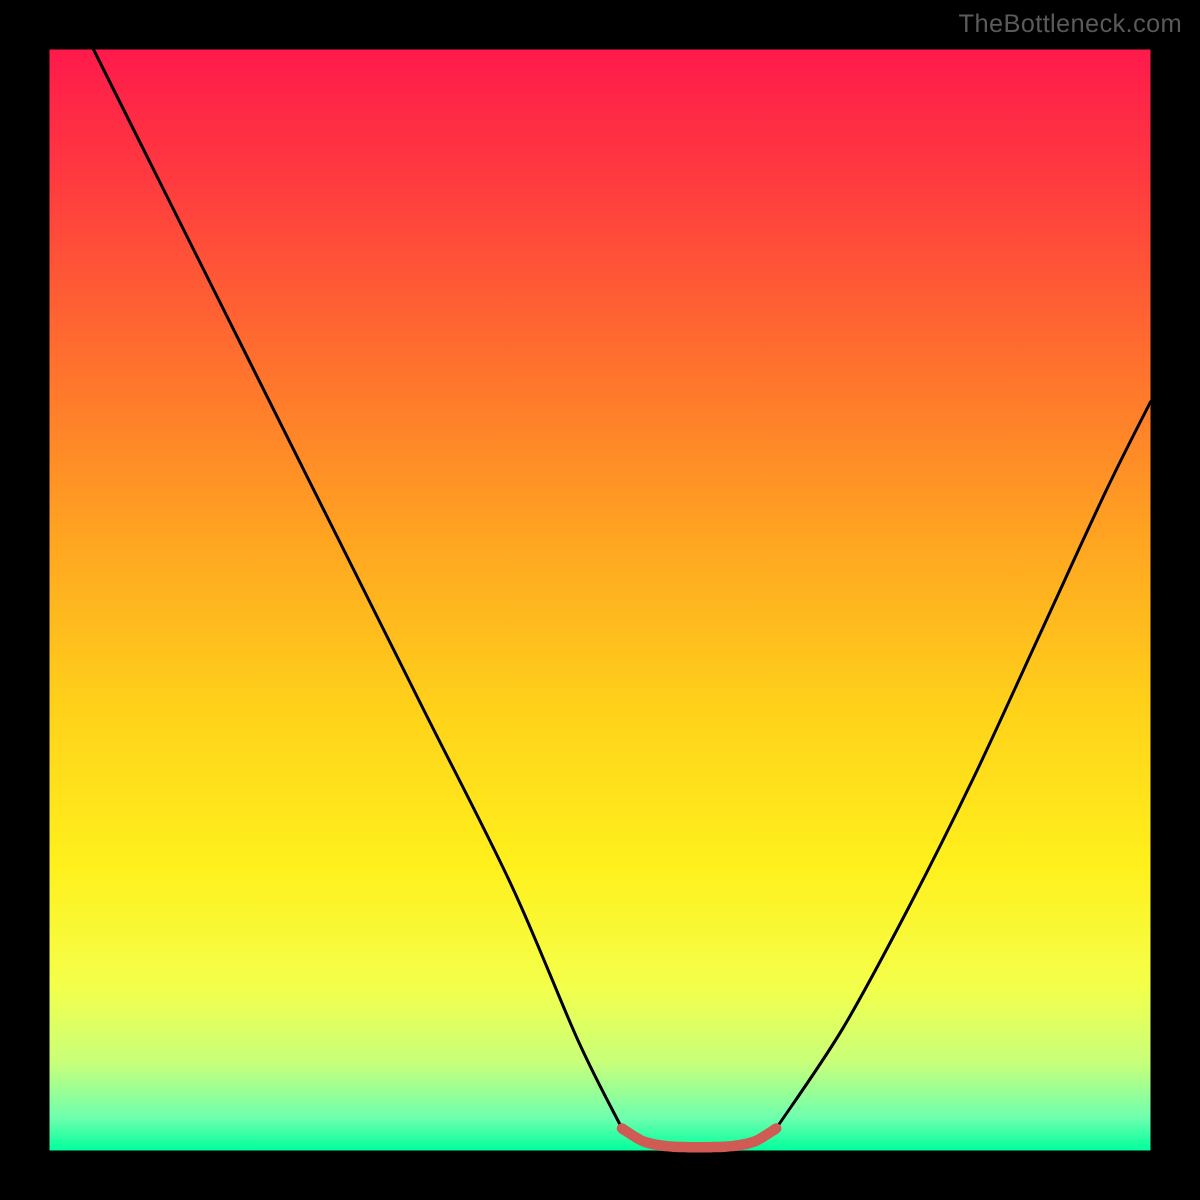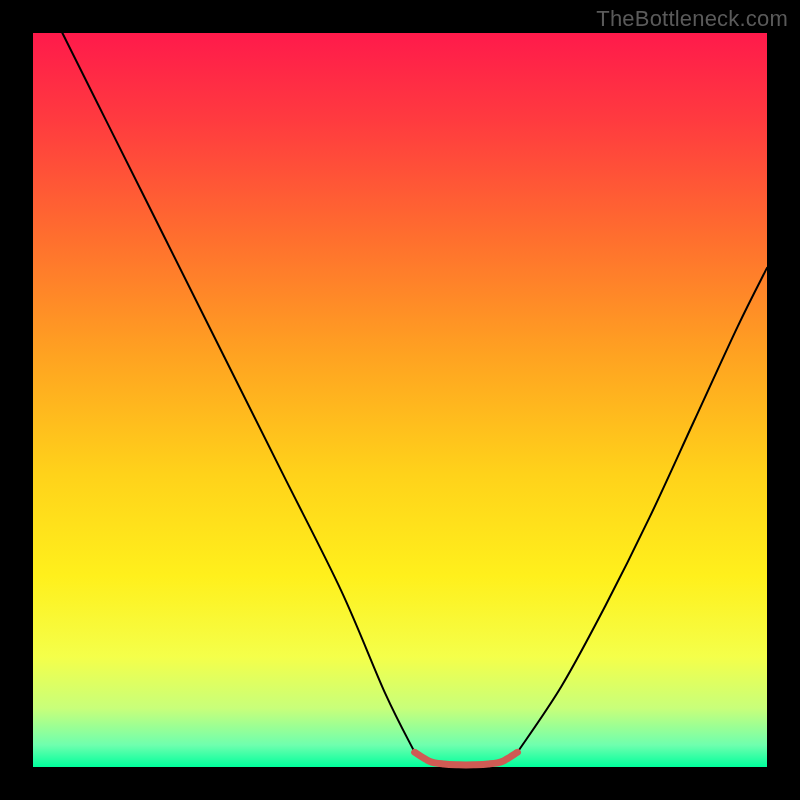--- a/index.html
+++ b/index.html
@@ -15,21 +15,21 @@
     position: relative;
     width: 800px;
     height: 800px;
     background: #000;
   }
   .watermark {
     position: absolute;
     top: 6px;
     right: 12px;
     color: #5a5a5a;
-    font-size: 22px;
+    font-size: 17px;
     font-weight: 400;
     letter-spacing: 0.2px;
     z-index: 5;
   }
   svg {
     display: block;
   }
 </style>
 </head>
 <body>

